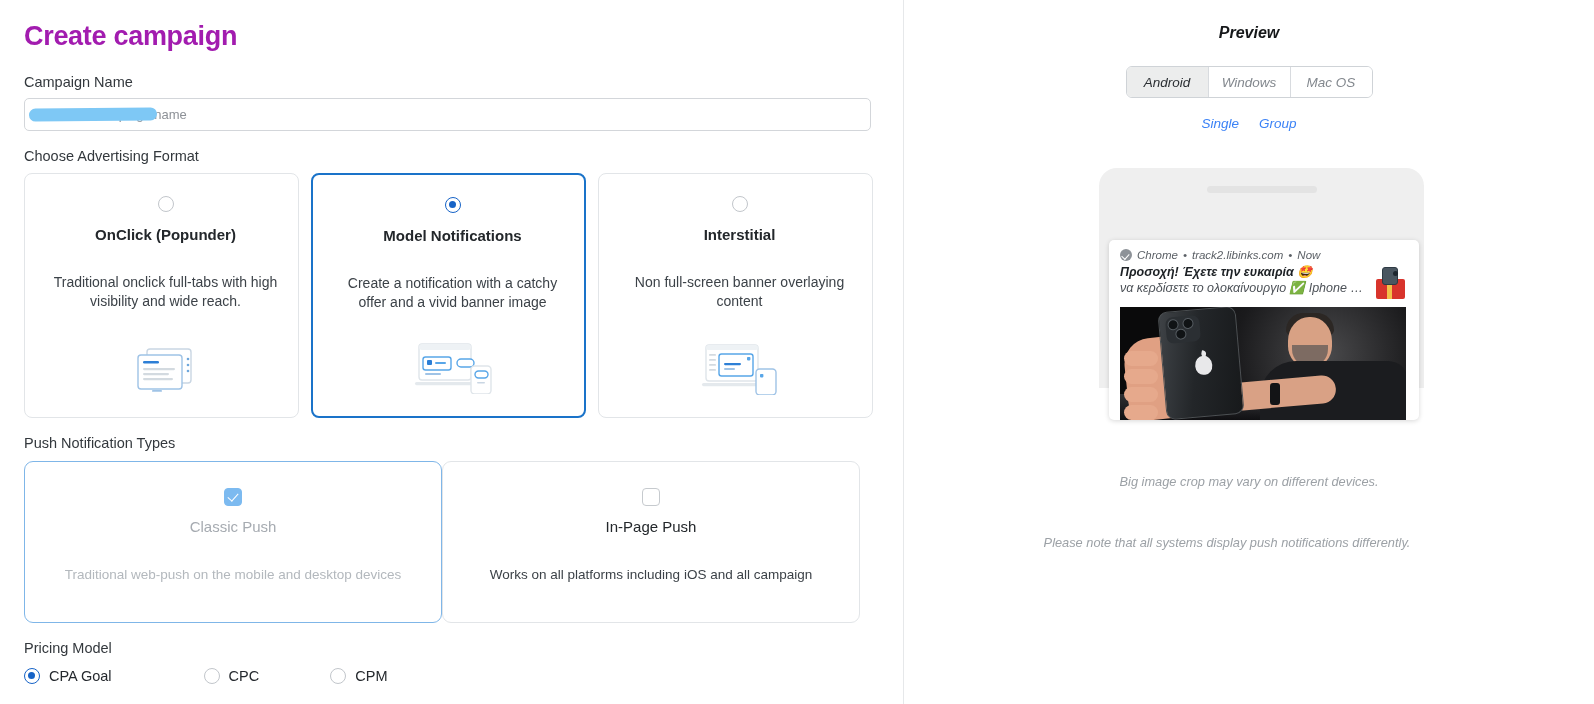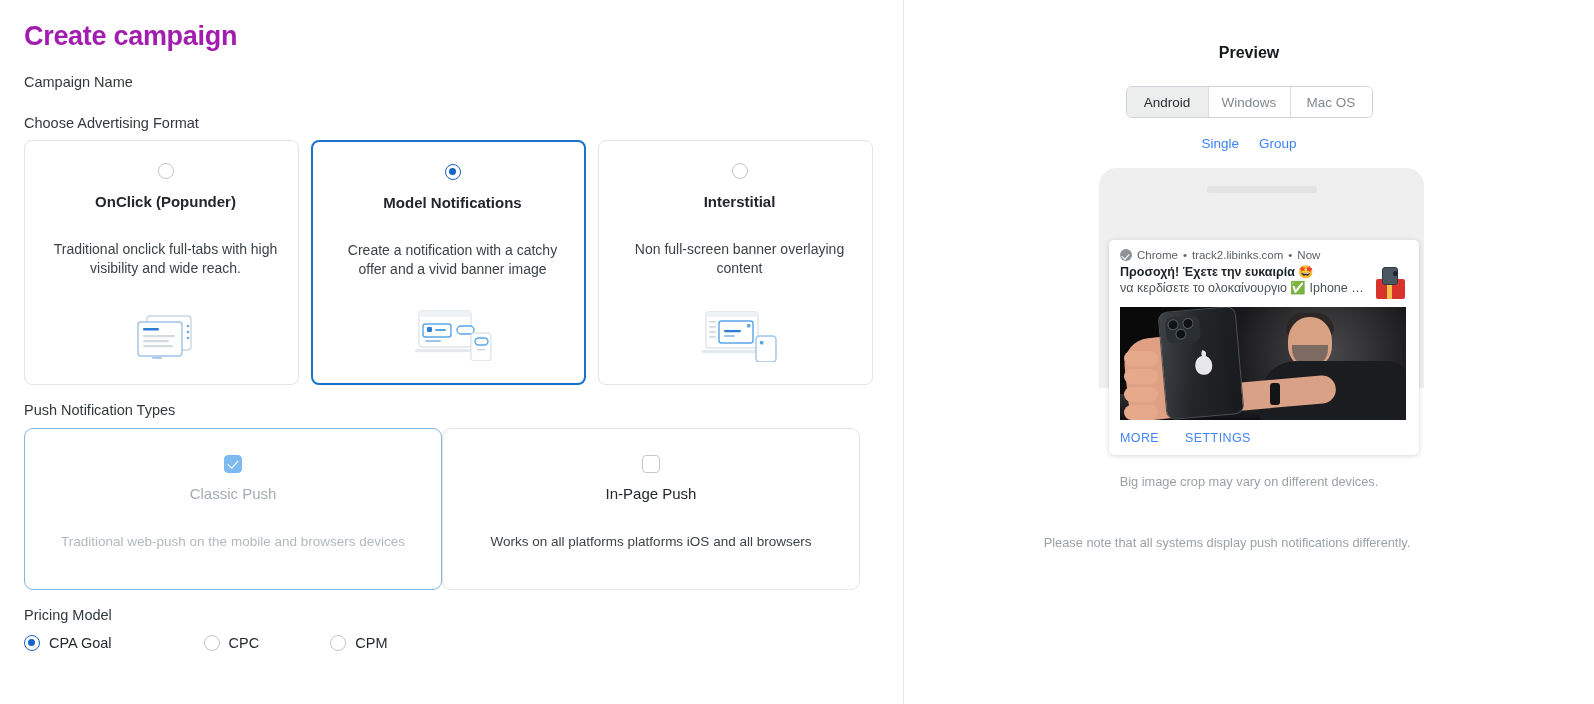--- a/index.html
+++ b/index.html
@@ -112,21 +112,21 @@
   .pricing-label { font-size: 14.5px; color: #33383d; margin-bottom: 12px; }
   .pricing-row { display: flex; align-items: center; gap: 0; }
   .radio-opt { display: flex; align-items: center; gap: 9px; cursor: pointer; }
   .radio-opt .lbl { font-size: 14.5px; color: #25292e; }
   .radio-pad-1 { margin-right: 92px; }
   .radio-pad-2 { margin-right: 71px; }
 
   
   .preview-panel {
     width: 690px; height: 704px; position: relative;
-    padding-top: 44px; background: #fff;
+    padding-top: 24px; background: #fff; font-style: italic;
   }
   .preview-title {
     text-align: center; font-size: 16px; font-weight: bold; color: #16181a;
   }
   .os-tabs {
     margin: 24px auto 0 auto; width: 247px; height: 32px;
     border: 1px solid #cfd3d7; border-radius: 6px; overflow: hidden;
     display: flex; background: #fff;
   }
   .os-tab {
@@ -298,20 +298,23 @@
 </head>
 <body>
 
 <div class="page">
 
   <div class="form-panel">
 
     <h1 class="page-title">Create campaign</h1>
 
     <div class="field-label">Campaign Name</div>
+    <div class="text-input">
+      <span class="redacted-value">Redacted campaign name</span>
+    </div>
 
     <div class="section-gap"></div>
 
     <div class="field-label">Choose Advertising Format</div>
     <div class="format-row">
 
       <div class="format-card">
         <span class="radio-dot"></span>
         <div class="card-title">OnClick (Popunder)</div>
         <div class="card-desc">Traditional onclick full-tabs with high visibility and wide reach.</div>
@@ -376,26 +379,26 @@
       </div>
     </div>
 
     <div class="section-gap"></div>
 
     <div class="field-label">Push Notification Types</div>
     <div class="types-row">
       <div class="type-card selected disabled">
         <span class="checkbox checked-muted"></span>
         <div class="type-title muted">Classic Push</div>
-        <div class="type-desc muted">Traditional web-push on the mobile and browsers devices</div>
+        <div class="type-desc muted">Traditional web-push on the mobile and desktop devices</div>
       </div>
       <div class="type-card">
         <span class="checkbox"></span>
         <div class="type-title">In-Page Push</div>
-        <div class="type-desc">Works on all platforms platforms iOS and all browsers</div>
+        <div class="type-desc">Works on all platforms including iOS and all campaign</div>
       </div>
     </div>
 
     <div class="section-gap"></div>
 
     <div class="pricing-label">Pricing Model</div>
     <div class="pricing-row">
       <label class="radio-opt radio-pad-1">
         <span class="radio-dot checked"></span>
         <span class="lbl">CPA Goal</span>
@@ -472,23 +475,19 @@
           <div class="bi-apple"></div>
         </div>
         <div class="bi-fingers">
           <span></span>
             <span></span>
             <span></span>
             <span></span>
         </div>
       </div>
 
-      <div class="notif-actions">
-        <div class="notif-action">MORE</div>
-        <div class="notif-action">SETTINGS</div>
-      </div>
     </div>
 
     <div class="crop-note">Big image crop may vary on different devices.</div>
     <div class="systems-note">Please note that all systems display push notifications differently.</div>
   </div>
 
 </div>
 
 </body></html>

